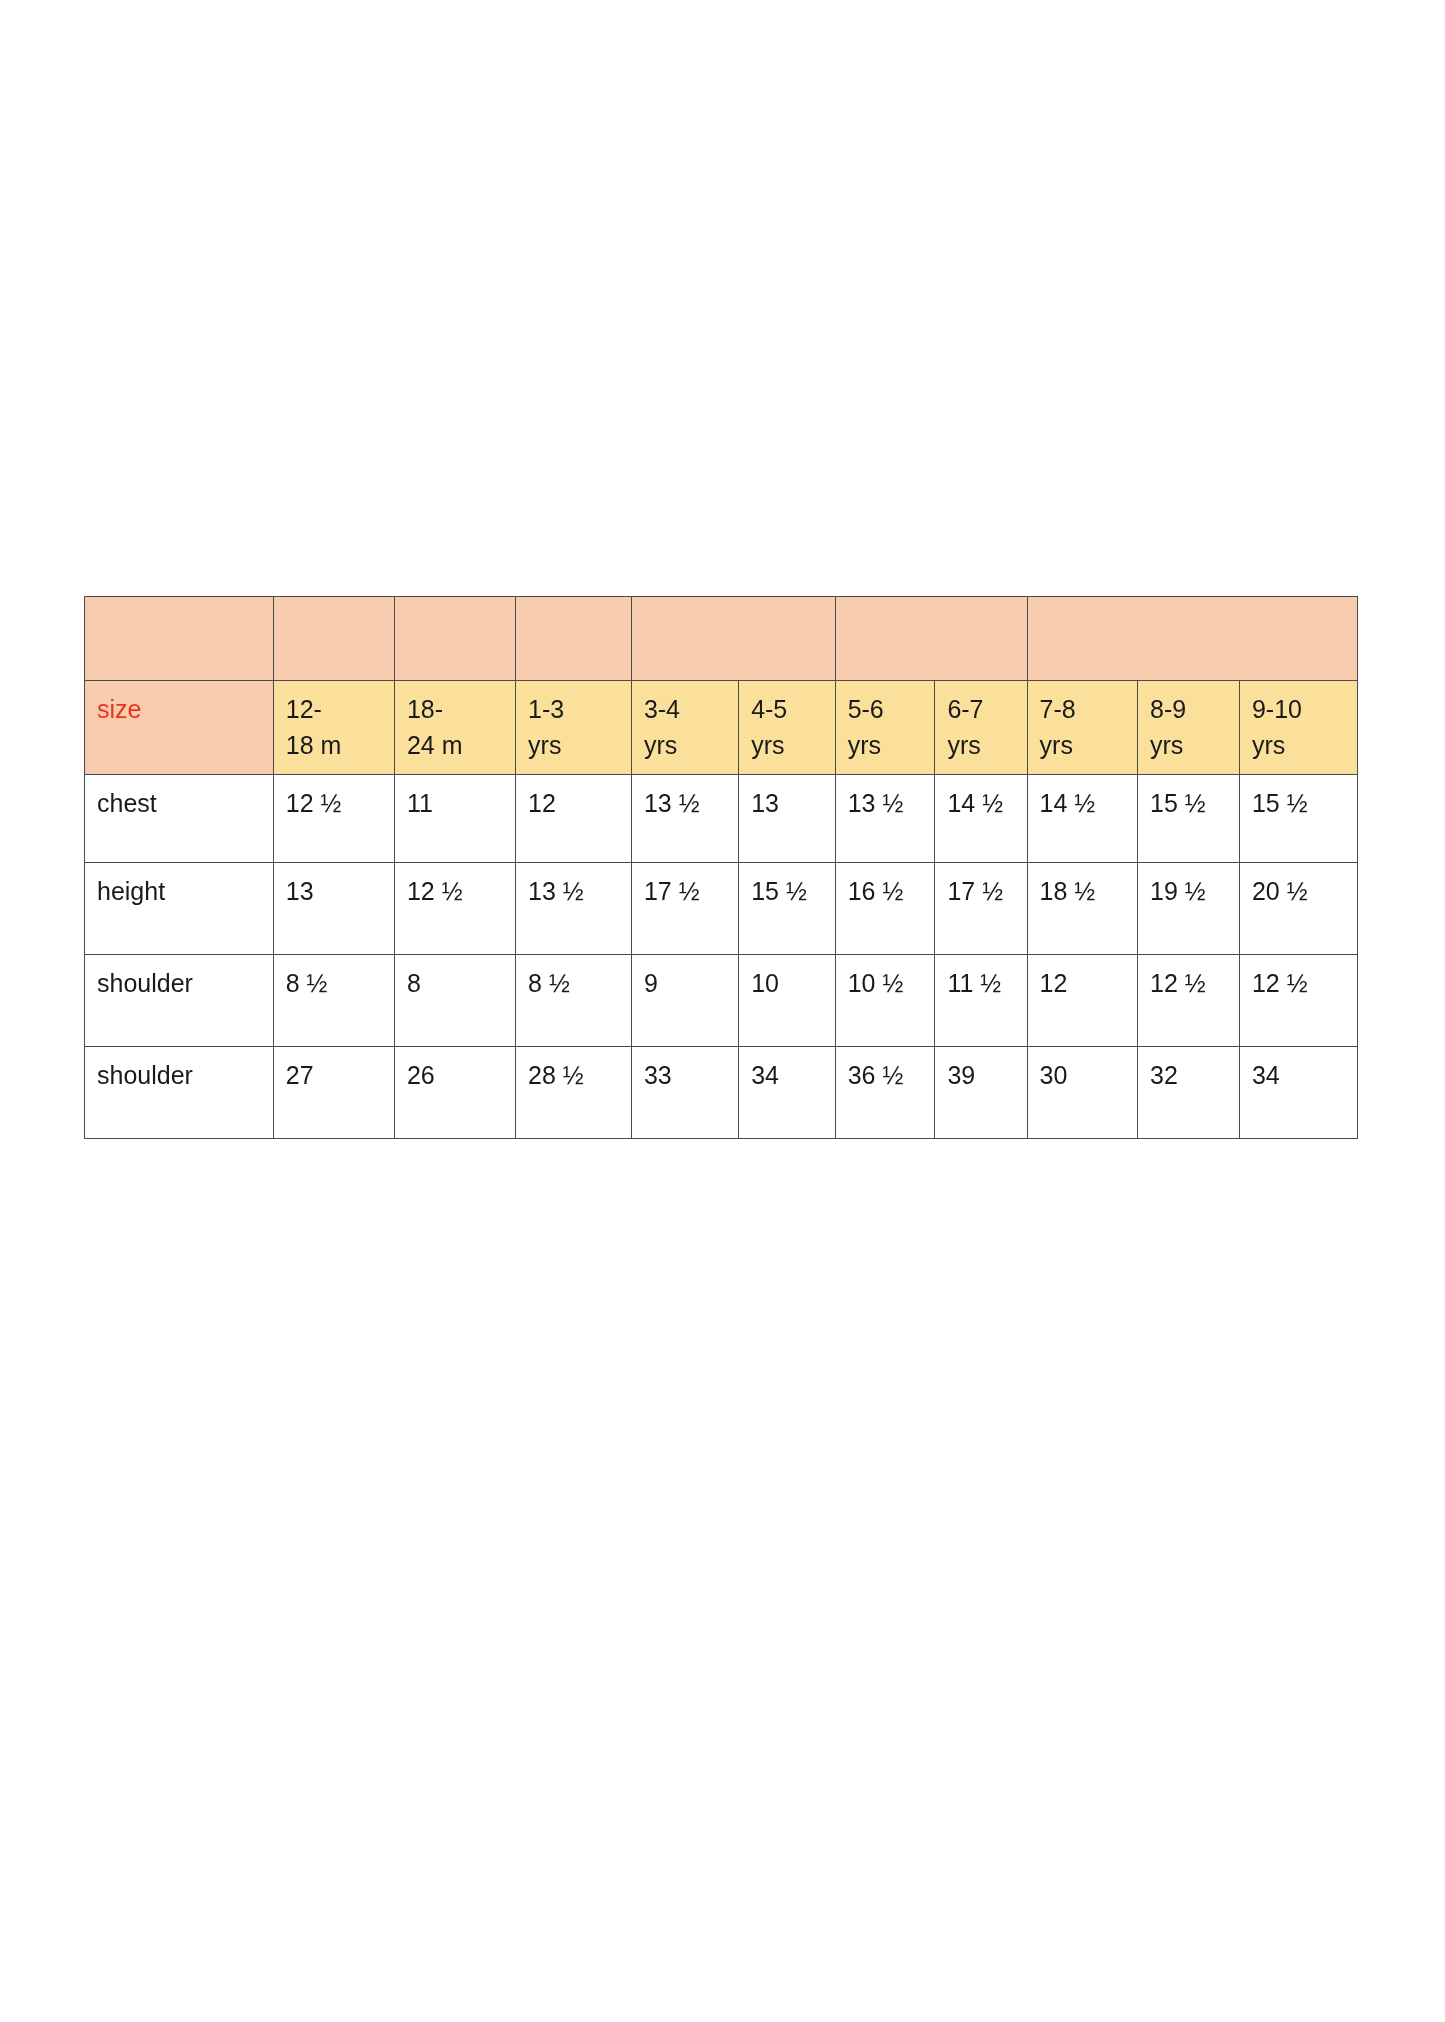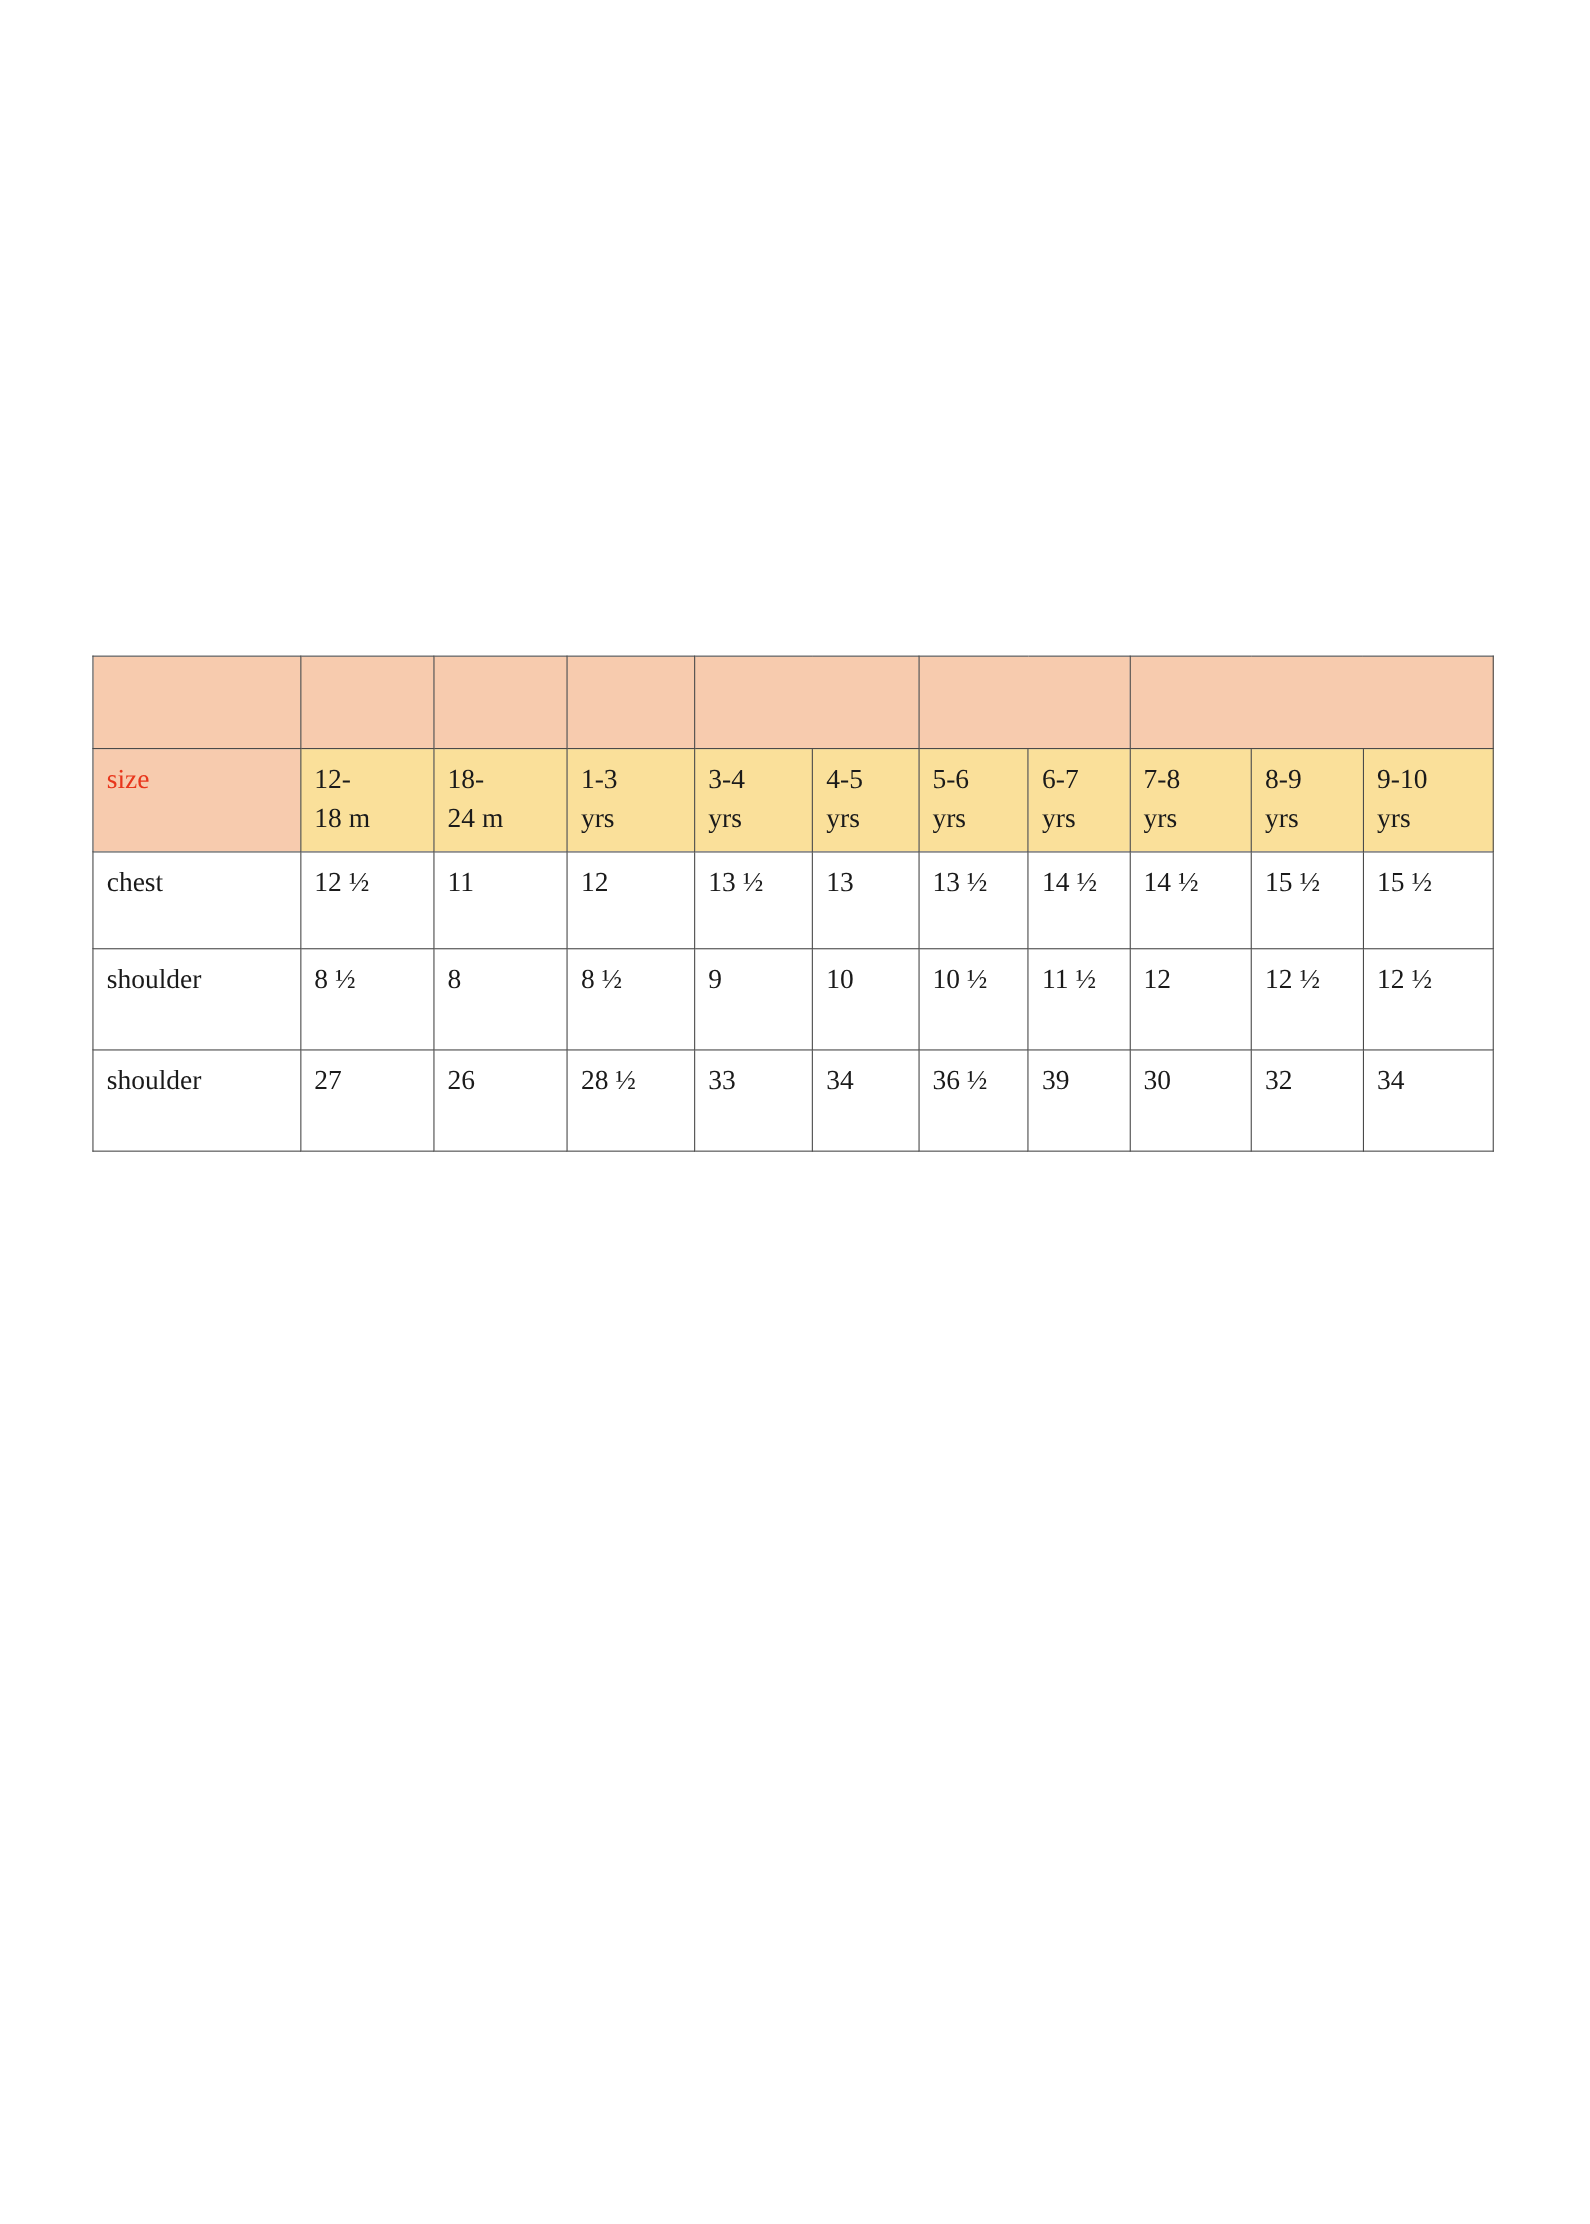--- a/index.html
+++ b/index.html
@@ -25,21 +25,20 @@
   .table-wrap {
     position: absolute;
     left: 84px;
     top: 596px;
     width: 1274px;
   }
   table.size-chart {
     border-collapse: collapse;
     table-layout: fixed;
     width: 1274px;
-    font-family: Liberation Serif, serif;
   }
   table.size-chart td {
     border: 1px solid #4a4a4a;
     vertical-align: top;
     padding: 10px 10px 10px 12px;
     font-size: 25px;
     line-height: 1.45;
     color: #1a1a1a;
     background: #ffffff;
     box-sizing: border-box;
@@ -133,20 +132,33 @@
           <td>13 ½</td>
           <td>13</td>
           <td>13 ½</td>
           <td>14 ½</td>
           <td>14 ½</td>
           <td>15 ½</td>
           <td>15 ½</td>
         </tr>
 
 
+        <tr class="r-height">
+          <td class="label-cell">height</td>
+          <td>13</td>
+          <td>12 ½</td>
+          <td>13 ½</td>
+          <td>17 ½</td>
+          <td>15 ½</td>
+          <td>16 ½</td>
+          <td>17 ½</td>
+          <td>18 ½</td>
+          <td>19 ½</td>
+          <td>20 ½</td>
+        </tr>
 
         <tr class="r-shoulder">
           <td class="label-cell">shoulder</td>
           <td>8 ½</td>
           <td>8</td>
           <td>8 ½</td>
           <td>9</td>
           <td>10</td>
           <td>10 ½</td>
           <td>11 ½</td>

